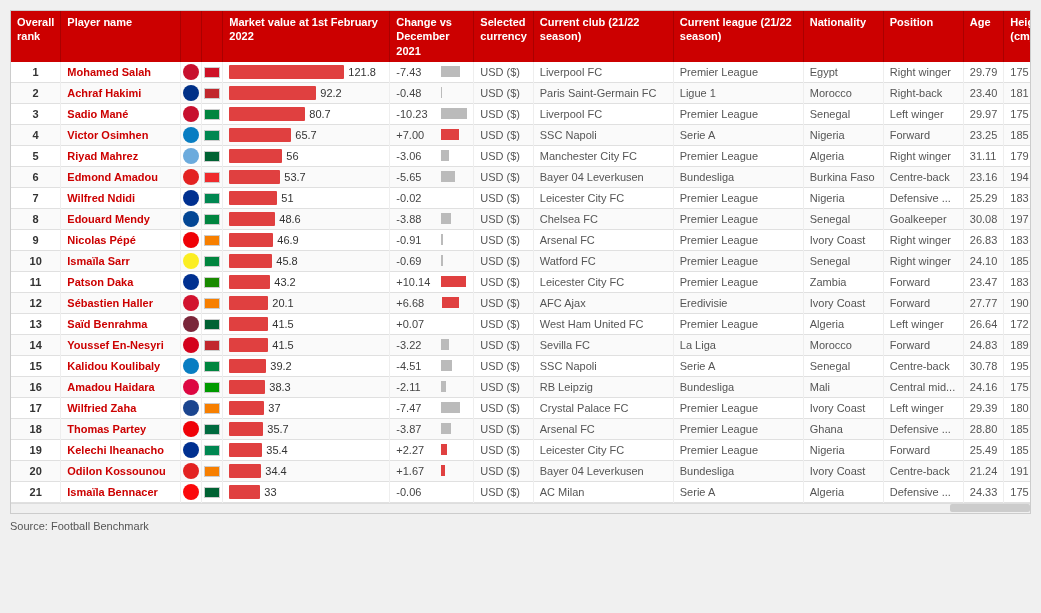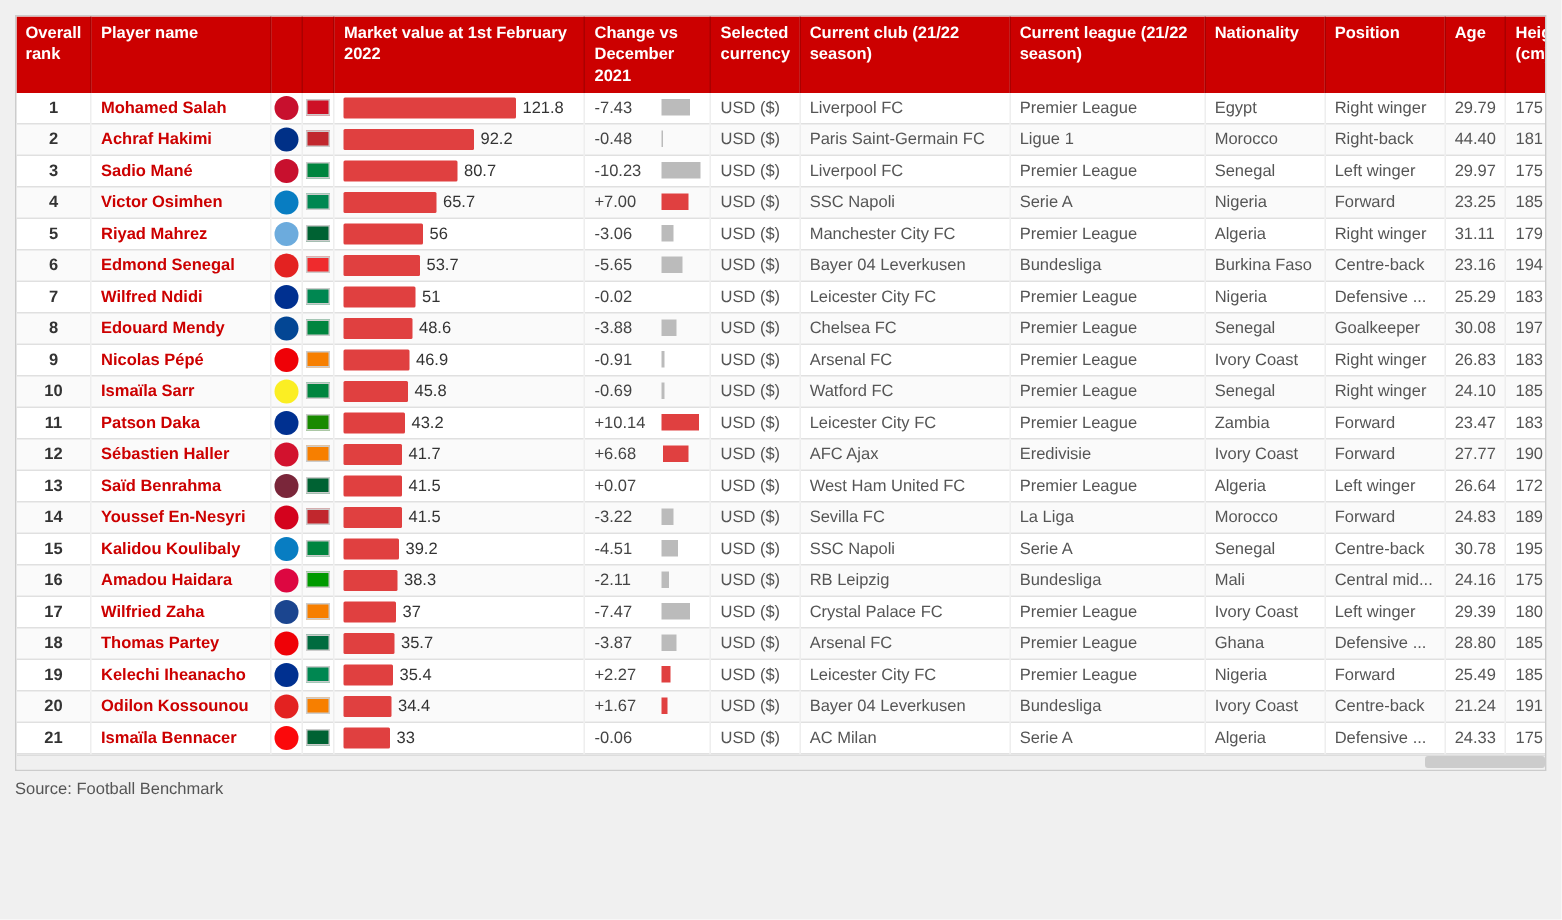--- a/index.html
+++ b/index.html
@@ -103,21 +103,21 @@
       <div style="display:flex;align-items:center;gap:3px;">
         <span style="min-width:42px;color:#444;">-0.48</span>
         <span style="display:inline-block;width:1px;height:11px;background:#bbb;"></span>
       </div>
     </td>
     <td class="selected" style="color:#555;">USD ($)</td>
     <td class="current-club" style="color:#555;">Paris Saint-Germain FC</td>
     <td class="current-league" style="color:#555;">Ligue 1</td>
     <td class="nationality" style="color:#555;">Morocco</td>
     <td class="position" style="color:#555;">Right-back</td>
-    <td class="age" style="color:#555;">44.40</td>
+    <td class="age" style="color:#555;">23.40</td>
     <td class="height" style="color:#555;">181</td>
 
   </tr>
         <tr>
     <td class="rank">3</td>
     <td class="player-name" style="color:#c00;font-weight:bold;">Sadio Mané</td>
     <td style="width:18px;padding:2px;">
       <span style="display:inline-block;width:16px;height:16px;background:#c8102e;border-radius:50%;vertical-align:middle;"></span>
     </td>
     <td style="width:18px;padding:2px;">
@@ -199,21 +199,21 @@
     <td class="current-club" style="color:#555;">Manchester City FC</td>
     <td class="current-league" style="color:#555;">Premier League</td>
     <td class="nationality" style="color:#555;">Algeria</td>
     <td class="position" style="color:#555;">Right winger</td>
     <td class="age" style="color:#555;">31.11</td>
     <td class="height" style="color:#555;">179</td>
 
   </tr>
         <tr>
     <td class="rank">6</td>
-    <td class="player-name" style="color:#c00;font-weight:bold;">Edmond Senegal</td>
+    <td class="player-name" style="color:#c00;font-weight:bold;">Edmond Amadou</td>
     <td style="width:18px;padding:2px;">
       <span style="display:inline-block;width:16px;height:16px;background:#e32221;border-radius:50%;vertical-align:middle;"></span>
     </td>
     <td style="width:18px;padding:2px;">
       <span style="display:inline-block;width:16px;height:11px;background:#ef2b2d;border:1px solid #ccc;vertical-align:middle;"></span>
     </td>
     <td class="market-value">
       <div class="bar-container">
         <span class="bar" style="width:51px;background:#e04040;"></span>
         <span class="bar-value">53.7</span>
@@ -389,21 +389,21 @@
     <td class="player-name" style="color:#c00;font-weight:bold;">Sébastien Haller</td>
     <td style="width:18px;padding:2px;">
       <span style="display:inline-block;width:16px;height:16px;background:#d2122e;border-radius:50%;vertical-align:middle;"></span>
     </td>
     <td style="width:18px;padding:2px;">
       <span style="display:inline-block;width:16px;height:11px;background:#f77f00;border:1px solid #ccc;vertical-align:middle;"></span>
     </td>
     <td class="market-value">
       <div class="bar-container">
         <span class="bar" style="width:39px;background:#e04040;"></span>
-        <span class="bar-value">41.7</span>
+        <span class="bar-value">20.1</span>
       </div>
     </td>
     <td class="change">
       <div style="display:flex;align-items:center;gap:4px;">
         <span style="min-width:42px;color:#444;">+6.68</span>
         <span style="display:inline-block;width:17px;height:11px;background:#e04040;"></span>
       </div>
     </td>
     <td class="selected" style="color:#555;">USD ($)</td>
     <td class="current-club" style="color:#555;">AFC Ajax</td>

